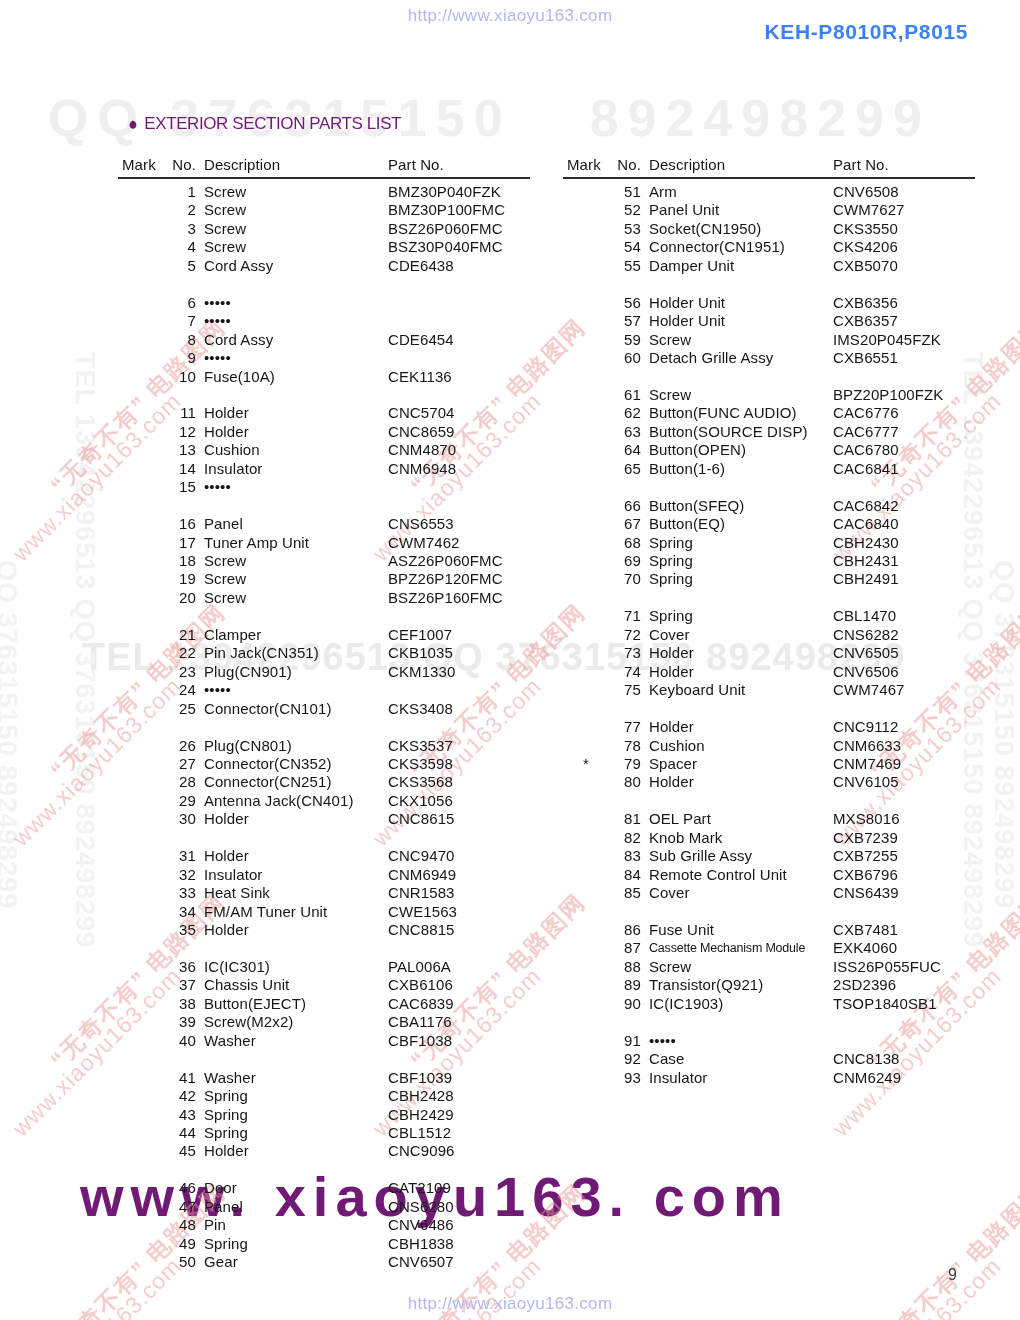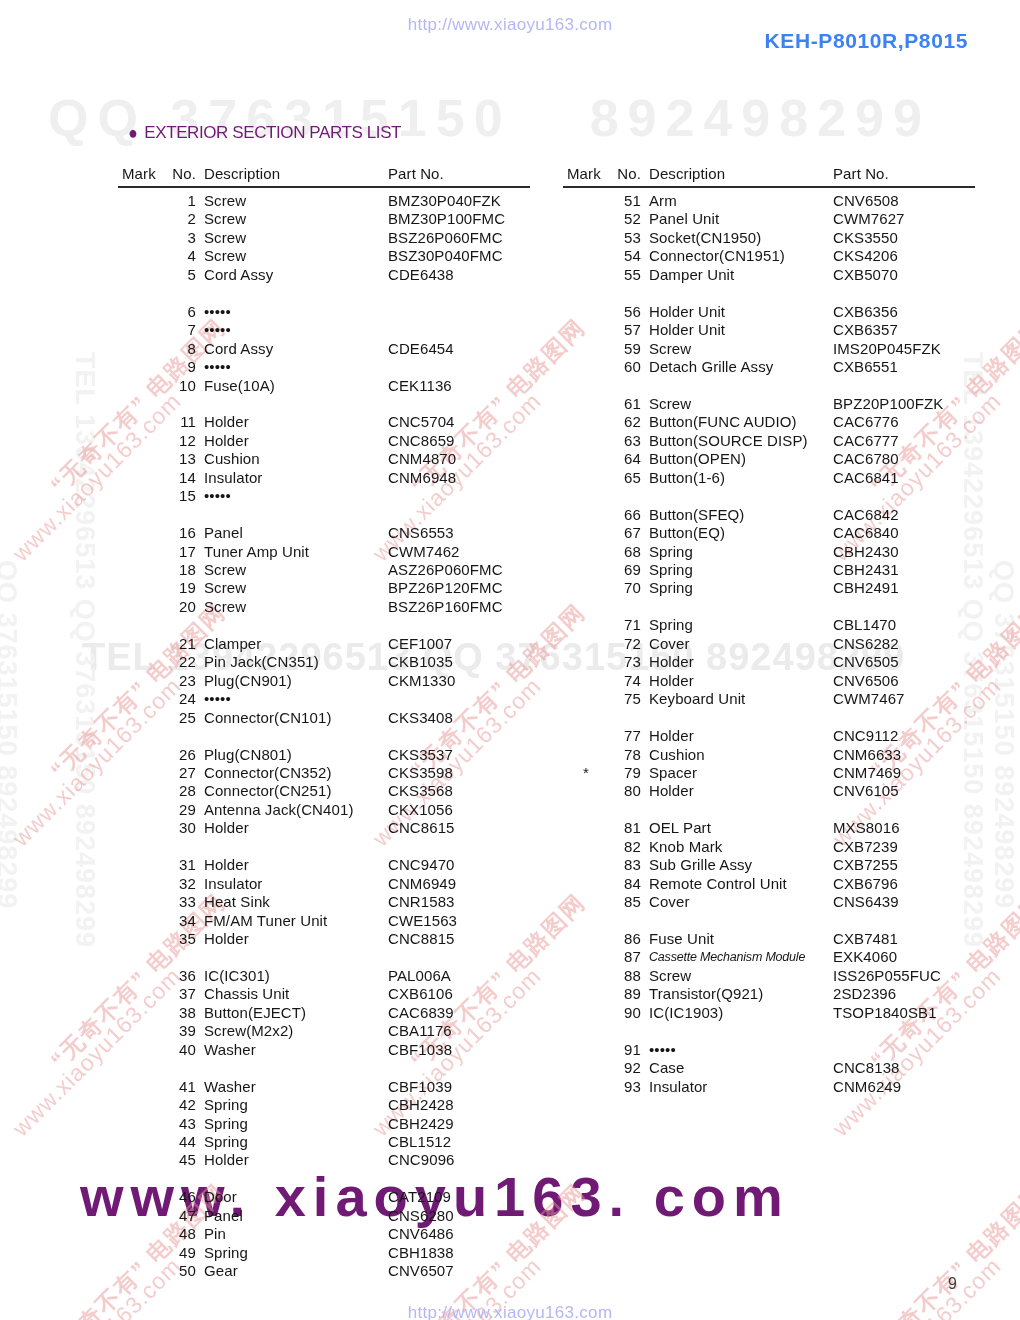--- a/index.html
+++ b/index.html
@@ -15,21 +15,21 @@
   .wm-www{position:absolute;left:80px;top:1164px;font-size:56px;font-weight:700;color:#701a75;
           letter-spacing:7px;white-space:nowrap;}
   .wm-v{position:absolute;font-size:27px;font-weight:700;color:#f2f2f2;white-space:nowrap;
         letter-spacing:1px;transform:rotate(90deg);transform-origin:0 0;}
   .tile{position:absolute;}
   .pink{position:absolute;white-space:nowrap;transform:rotate(-45deg);transform-origin:0 50%;
         color:rgba(233,148,148,0.48);}
   .pink.p1{font-size:23px;font-weight:700;left:30px;top:-6px;letter-spacing:2px;}
   .pink.p2{font-size:23px;font-weight:400;left:-8px;top:64px;letter-spacing:1px;}
   
-  .content{position:absolute;inset:0;z-index:1;margin-top:9px;}
+  .content{position:absolute;inset:0;z-index:1;}
   .top-url{position:absolute;left:0;right:0;top:6px;text-align:center;font-size:17px;
            color:#b4b7f3;letter-spacing:0.3px;}
   .bottom-url{position:absolute;left:0;right:0;top:1294px;text-align:center;font-size:17px;
               color:#b4b7f3;letter-spacing:0.3px;}
   .model-title{position:absolute;right:52px;top:20px;font-size:21px;font-weight:700;
                letter-spacing:0.6px;color:#3b82f6;}
   .section-heading{position:absolute;left:128px;top:114px;font-size:17px;font-weight:400;
                    letter-spacing:-0.4px;color:#701a75;white-space:nowrap;}
   .section-heading .bullet{display:inline-block;font-size:16px;margin-right:7px;
                            transform:scaleY(1.15);}
@@ -41,21 +41,21 @@
   .thead{display:grid;grid-template-columns:44px 34px 192px auto;line-height:21px;
          font-size:15px;letter-spacing:0.1px;}
   .thead .c-mark{padding-left:4px;}
   .rule{border-top:2px solid #2b2b2b;margin-top:2px;}
   .tbody{padding-top:4px;}
   .group{margin-bottom:18.45px;}
   .row{display:grid;grid-template-columns:44px 34px 192px auto;line-height:18.45px;
        font-size:15px;letter-spacing:0.1px;white-space:nowrap;}
   .c-no{text-align:right;}
   .c-desc{padding-left:8px;}
-  .c-desc.condensed{font-size:12.5px;letter-spacing:-0.2px;font-style:italic;}
+  .c-desc.condensed{font-size:12.5px;letter-spacing:-0.2px;}
   .c-part{padding-left:0;}
   .c-mark{padding-left:20px;}
 </style>
 </head>
 <body>
 
 <div class="page">
 
   <div class="wm-layer">
     <div class="wm-qq"><span>QQ 376315150</span><span class="gap">892498299</span></div>

